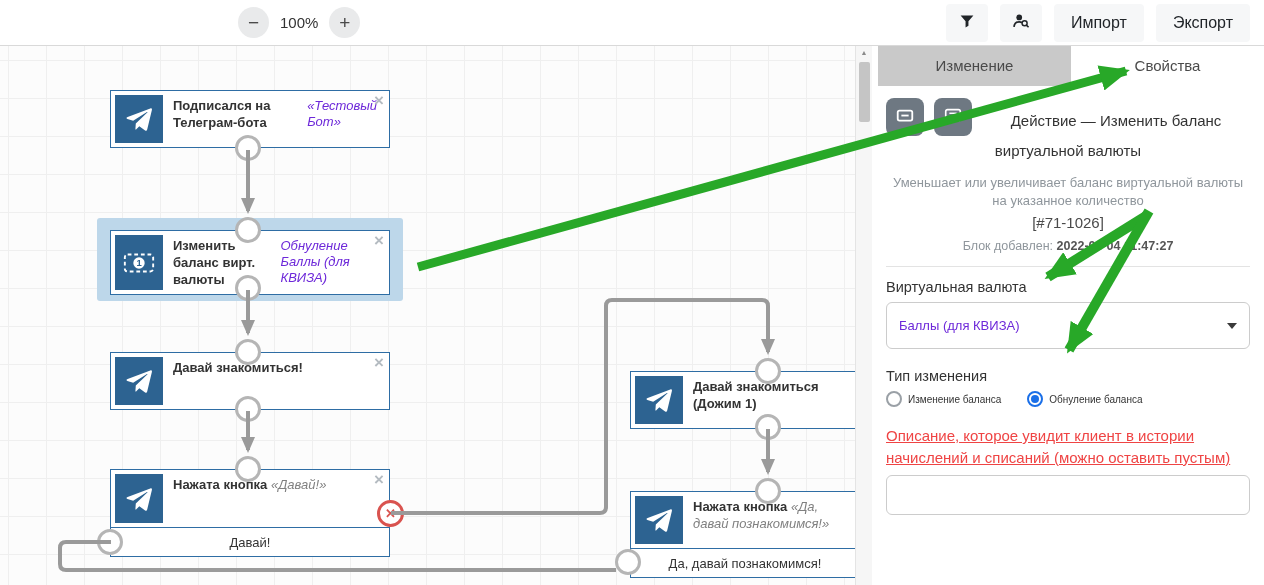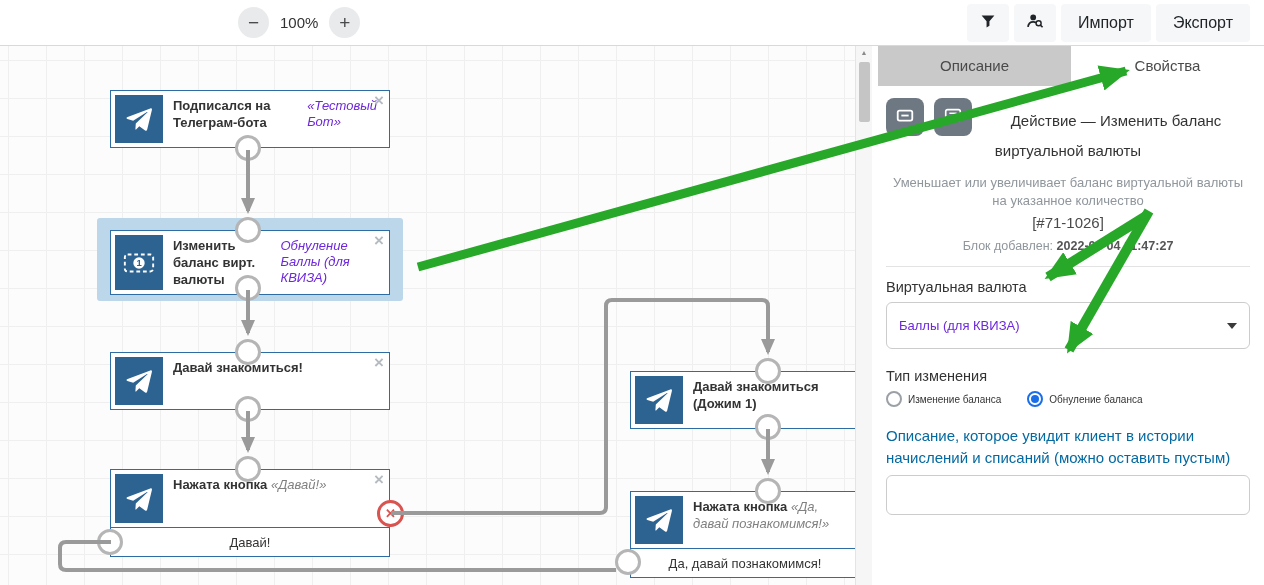--- a/index.html
+++ b/index.html
@@ -6,21 +6,21 @@
   html,body { width:1264px; height:585px; overflow:hidden; background:#fff;
               font-family:"Liberation Sans", sans-serif; }
 
   
   #toolbar { position:absolute; left:0; top:0; width:1264px; height:46px;
              background:#fff; border-bottom:1px solid #d9d9d9; z-index:40; }
   .zoomgrp { position:absolute; left:238px; top:7px; display:flex; align-items:center; gap:11px; }
   .zoombtn { width:31px; height:31px; border-radius:50%; background:#e9eaeb; border:none;
              color:#4a4a4a; font-size:19px; line-height:29px; text-align:center; cursor:pointer; }
   .zoomlvl { font-size:15px; color:#333; }
-  .tb-right { position:absolute; right:14px; top:4px; display:flex; gap:5px; }
+  .tb-right { position:absolute; right:14px; top:4px; display:flex; gap:12px; }
   .tb-btn { height:38px; background:#f6f7f8; border:none; border-radius:4px;
             font-family:"Liberation Sans",sans-serif; font-size:16px; color:#212529;
             padding:0 17px; display:flex; align-items:center; justify-content:center; cursor:pointer; }
   .tb-btn.iconbtn { width:42px; padding:0; }
 
   
   #canvas { position:absolute; left:0; top:46px; width:856px; height:539px; overflow:hidden;
             background:
               linear-gradient(#efefef 1px, transparent 1px) 0px 14px / 38px 38px,
               linear-gradient(90deg, #efefef 1px, transparent 1px) 8px 0px / 38px 38px,
@@ -81,21 +81,21 @@
   .select .sel-text { flex:1; }
   .caret { width:0; height:0; border-left:5px solid transparent; border-right:5px solid transparent;
            border-top:6px solid #3a3a3a; }
   .radios { display:flex; gap:26px; margin-top:4px; }
   .radio-item { display:flex; align-items:center; gap:6px; font-size:10px; color:#333; cursor:pointer; }
   .rdot { width:16px; height:16px; border-radius:50%; border:2px solid #9aa0a6; background:#fff;
           position:relative; flex:0 0 16px; }
   .rdot.checked { border-color:#1a6fe8; }
   .rdot.checked::after { content:''; position:absolute; left:2px; top:2px; width:8px; height:8px;
                          border-radius:50%; background:#1a6fe8; }
-  .desc-label { font-size:15px; color:#0369a1; line-height:22px; margin-top:18px; }
+  .desc-label { font-size:15px; color:#ef4444; line-height:22px; margin-top:18px;text-decoration:underline; }
   .textarea { width:100%; height:40px; border:1px solid #ccc; border-radius:6px; margin-top:6px;
               resize:none; font-family:"Liberation Sans",sans-serif; font-size:14px; padding:6px 10px; }
 
   
   #annot-svg { position:absolute; left:0; top:0; width:1264px; height:585px; z-index:60;
                pointer-events:none; }
 </style>
 </head>
 <body>
 
@@ -250,21 +250,21 @@
         </svg>
       </span>
     </button>
     <button class="tb-btn">Импорт</button>
     <button class="tb-btn">Экспорт</button>
   </div>
 </div>
 
 <div id="panel">
   <div id="tabs">
-    <div class="tab inactive">Описание</div>
+    <div class="tab inactive">Изменение</div>
     <div class="tab active">Свойства</div>
   </div>
   <div id="panel-content">
     <div class="prop-header">
       <button class="icon-btn">
         <span>
           <svg width="22" height="20" viewBox="0 0 24 22">
             <rect x="4" y="5" width="16" height="11" rx="2" fill="none" stroke="#fff" stroke-width="2"></rect>
             <line x1="8" y1="10.5" x2="16" y2="10.5" stroke="#fff" stroke-width="2"></line>
           </svg>

